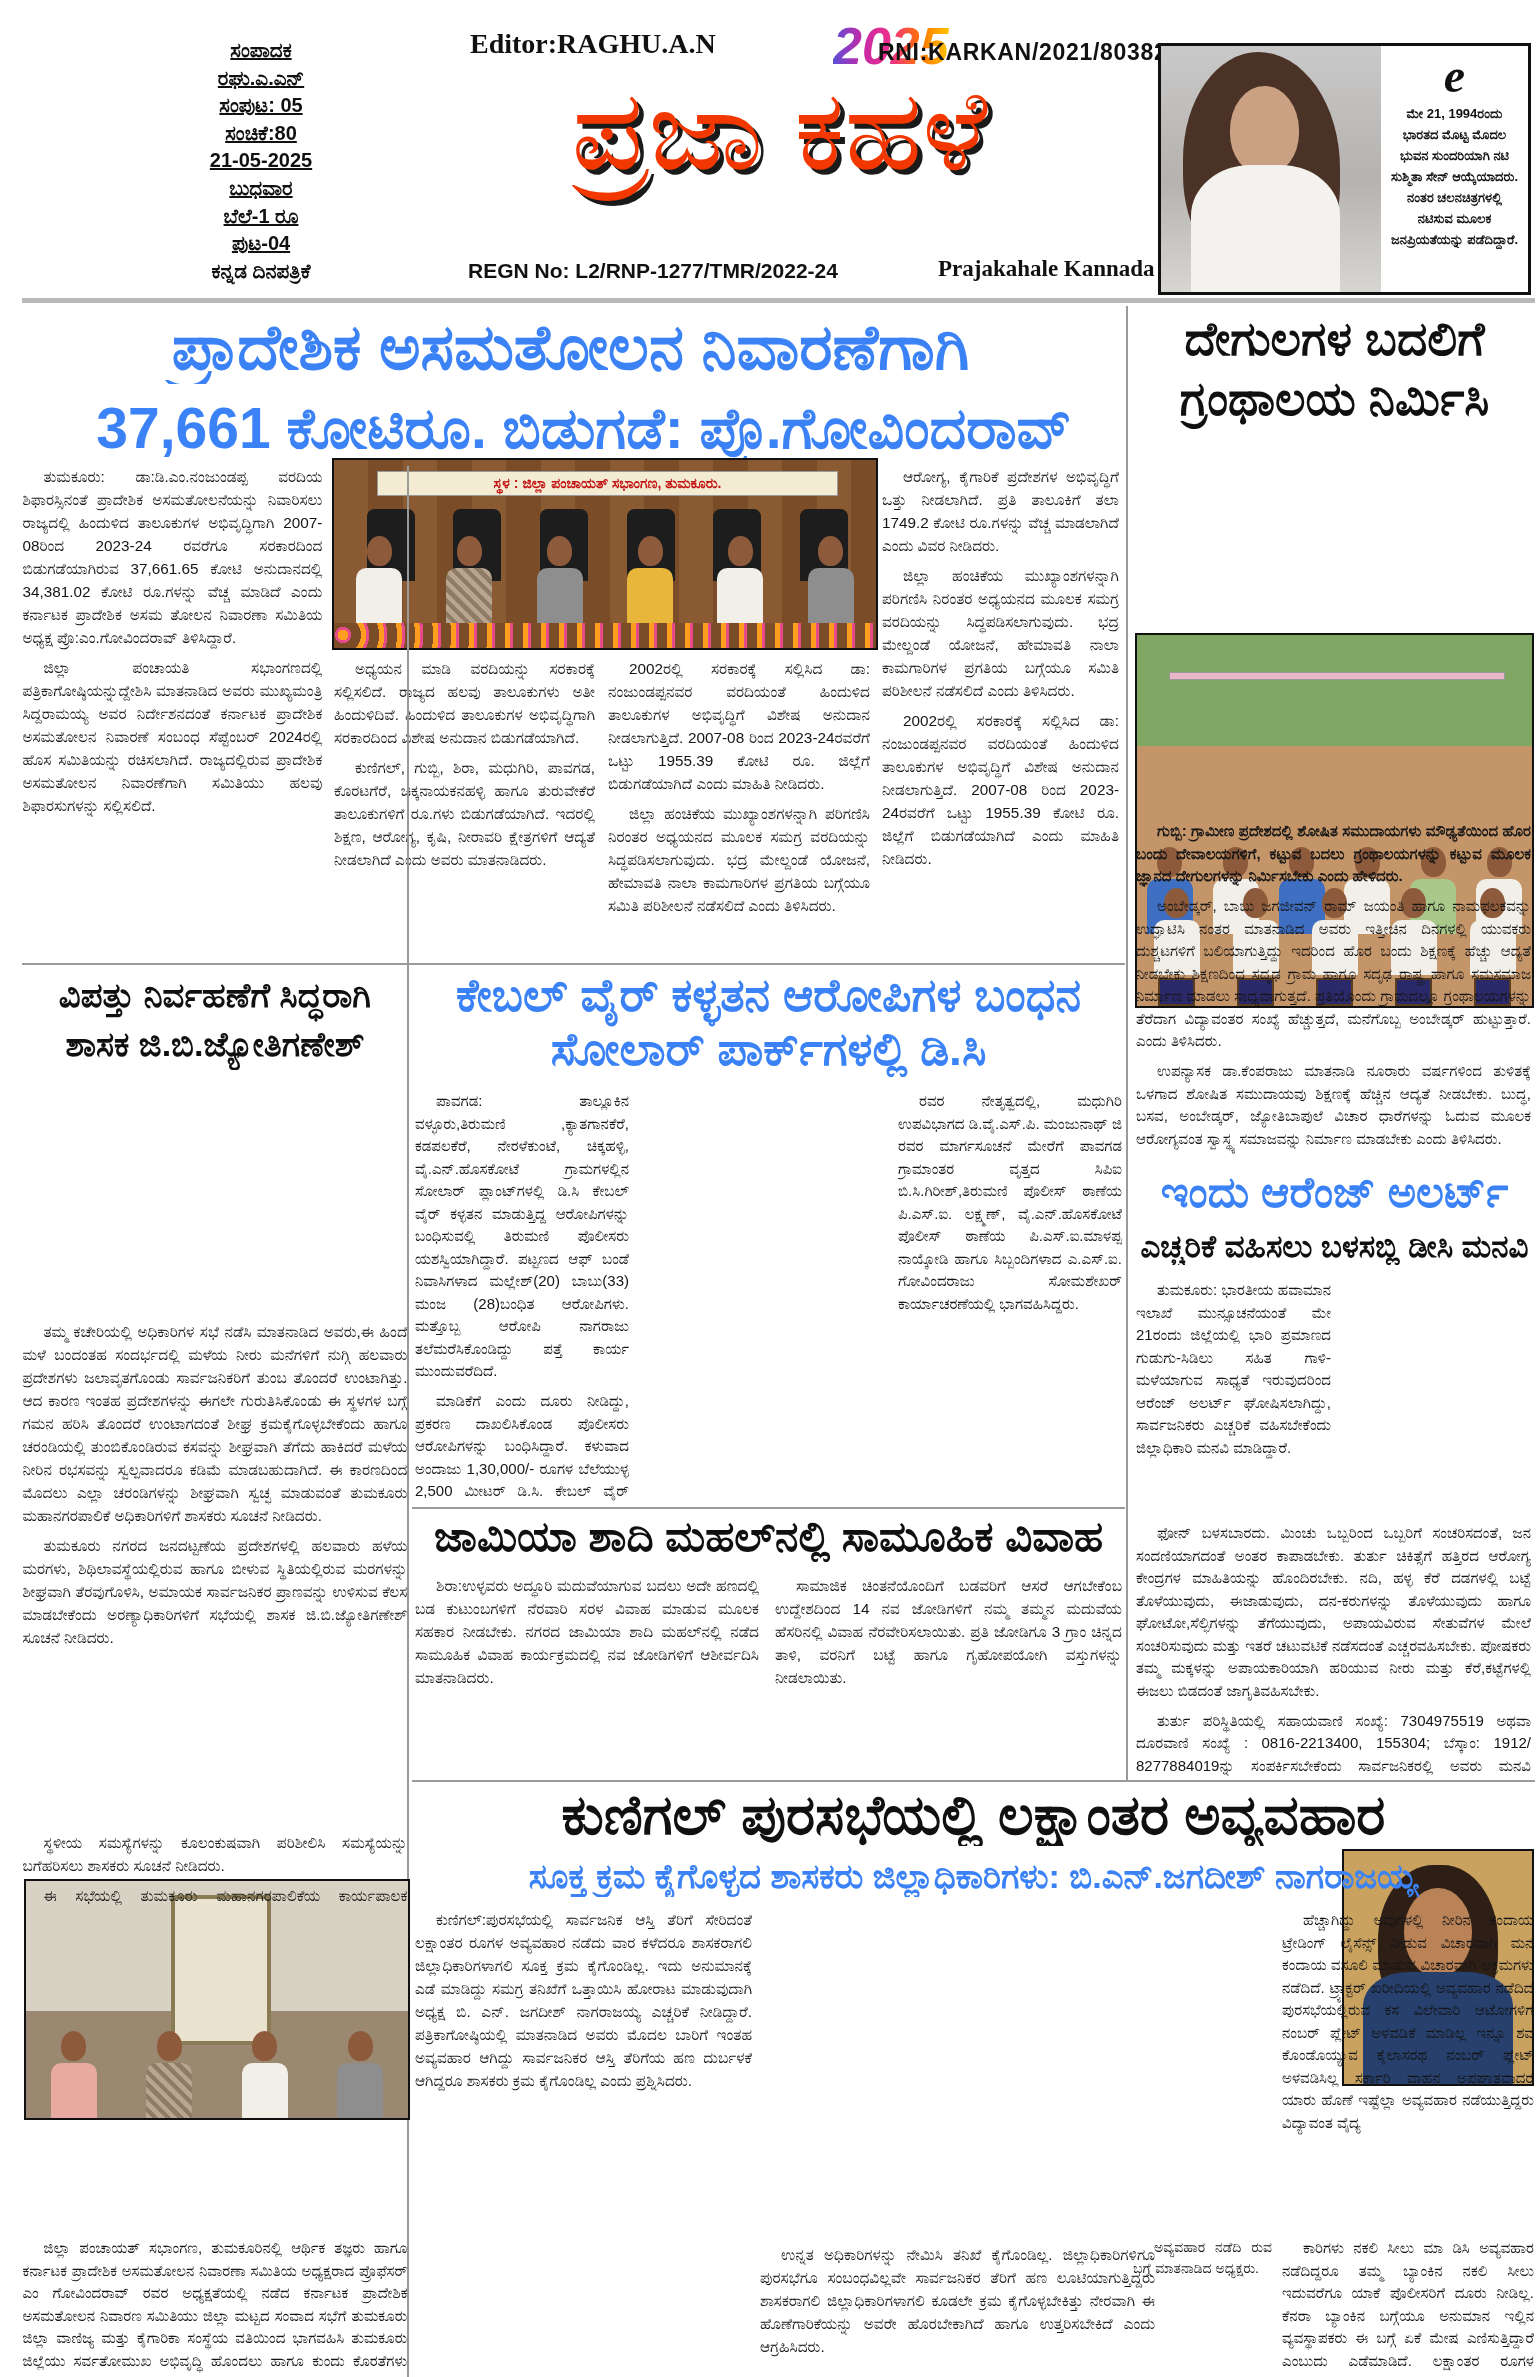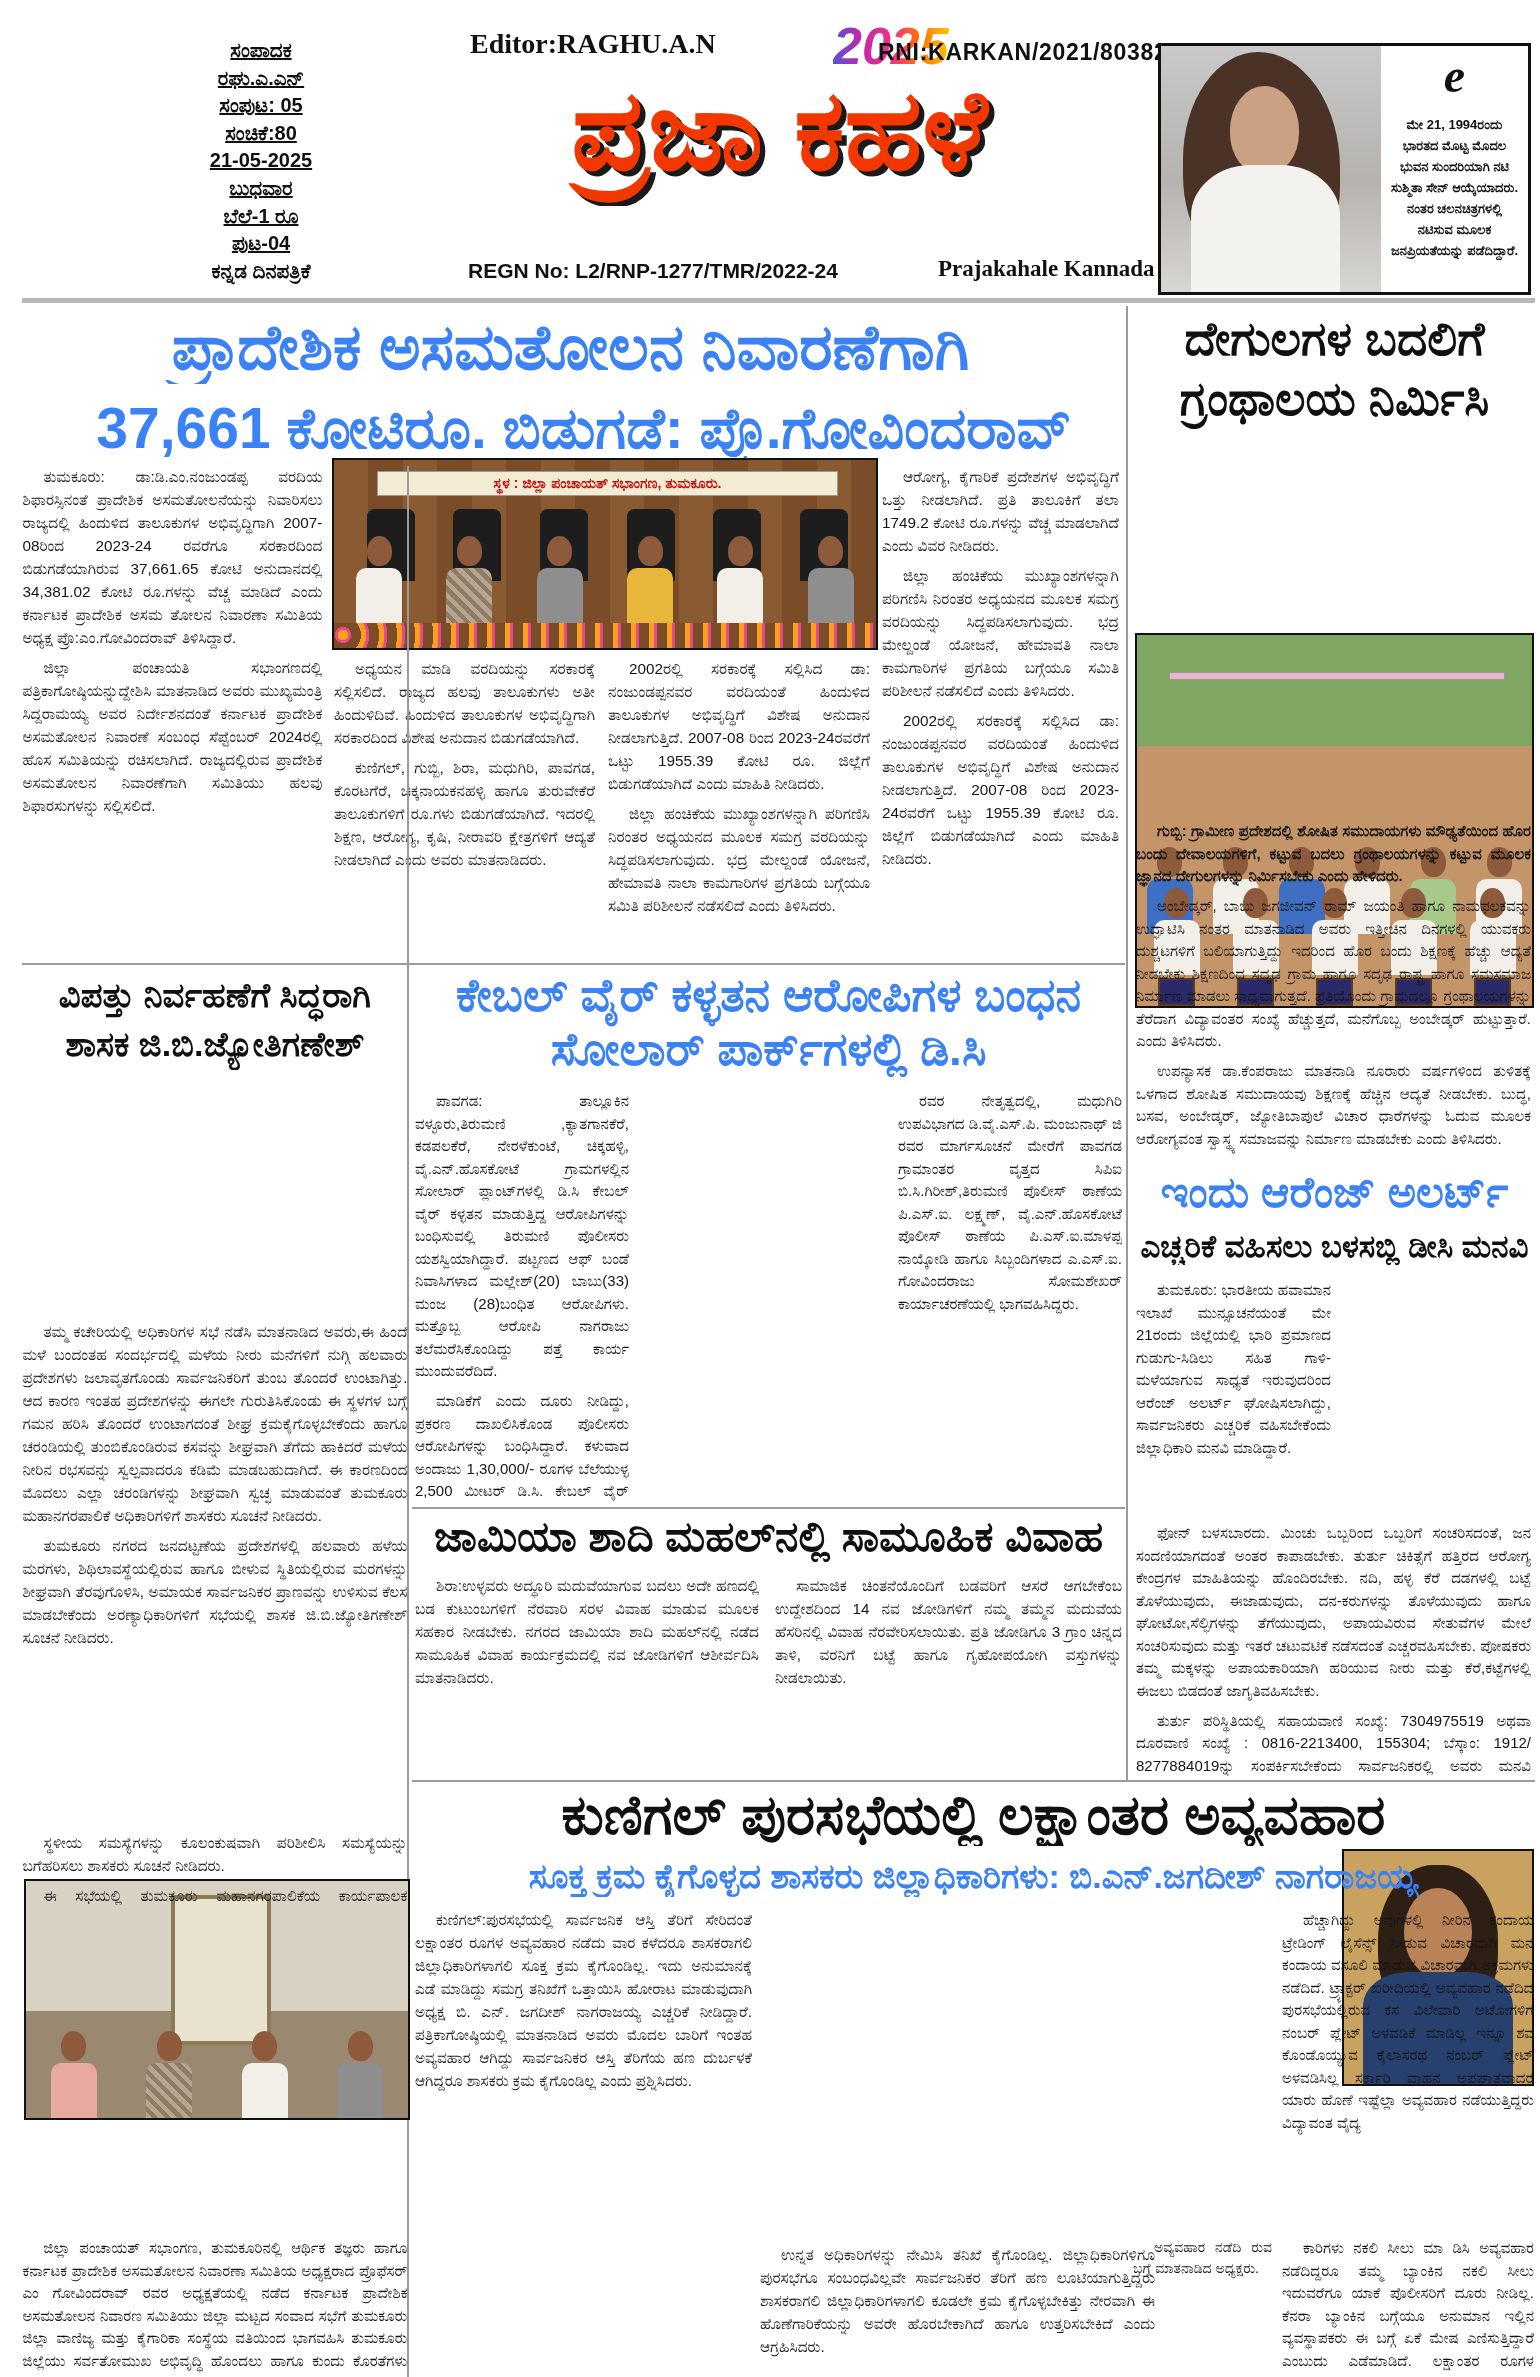--- a/index.html
+++ b/index.html
@@ -8,32 +8,32 @@
   .abs{position:absolute;}
   
   .mast-left{left:103px;top:37px;width:316px;text-align:center;font-weight:700;font-size:20px;line-height:27.6px;color:#111;}
   .mast-left .ln{text-decoration:underline;}
   .mast-left .ln:last-child{text-decoration:none;}
   .editor{left:470px;top:28px;font-family:"Liberation Serif",serif;font-weight:700;font-size:28px;}
   .logo2025{left:833px;top:16.4px;font-size:52px;font-weight:800;font-style:italic;
     background:linear-gradient(90deg,#5a4fd8,#c428a8,#f0308a,#ff7300,#ffc400);
     -webkit-background-clip:text;background-clip:text;color:transparent;}
   .paper-title{left:403px;top:55px;width:753px;text-align:center;font-size:112px;line-height:1.35;
-    font-weight:700;color:#f23800;text-shadow:5.2px 5.2px 0 #1a1a1a;white-space:nowrap;overflow:hidden;}
+    font-weight:400;color:#f23800;text-shadow:5.2px 5.2px 0 #1a1a1a;white-space:nowrap;overflow:hidden;}
   .regn{left:468px;top:259px;font-weight:700;font-size:21px;}
   .tagline{left:938px;top:256px;font-family:"Liberation Serif",serif;font-weight:700;font-size:23px;}
   .rni{left:878px;top:39px;font-weight:700;font-size:23px;letter-spacing:0.7px;}
   .promo{left:1158px;top:43px;width:367px;height:246px;border:3px solid #111;display:flex;background:#fff;}
   .promo-photo{width:220px;height:100%;position:relative;background:linear-gradient(180deg,#c9c9c9,#b5b2af 55%,#d8d6d2);overflow:hidden;}
   .hair{position:absolute;left:22.4px;top:6px;width:157px;height:224px;background:#4a3326;border-radius:48% 52% 40% 45%;}
   .face{position:absolute;left:69px;top:40px;width:69px;height:88px;background:#caa183;border-radius:50% 50% 46% 46%;}
   .scarf{position:absolute;left:30px;top:119px;width:149px;height:127px;background:#f4f2ee;border-radius:40% 40% 0 0;}
   .promo-side{flex:1;padding:6px 7.5px;text-align:center;}
   .promo-e{font-family:"Liberation Serif",serif;font-size:48px;font-style:italic;font-weight:700;line-height:1;}
-  .promo-text{margin-top:14px;font-size:13px;line-height:1.62;font-weight:600;}
+  .promo-text{margin-top:3px;font-size:13px;line-height:1.62;font-weight:600;}
   .graybar{left:22.4px;top:298px;width:1513px;height:5.2px;background:#b9b9b9;}
   
   .vrule{width:1.5px;background:#9a9a9a;}
   .hrule{height:1.5px;background:#9a9a9a;}
   
   .red-head{color:#3b82f6;font-weight:800;text-align:center;white-space:nowrap;overflow:hidden;}
   .blk-head{color:#101010;font-weight:800;text-align:center;overflow:hidden;}
   .main-h1{left:25px;top:310px;width:1091px;font-size:63px;line-height:1.18;}
   .main-h2{left:25px;top:394px;width:1118px;font-size:57px;line-height:1.2;}
   

